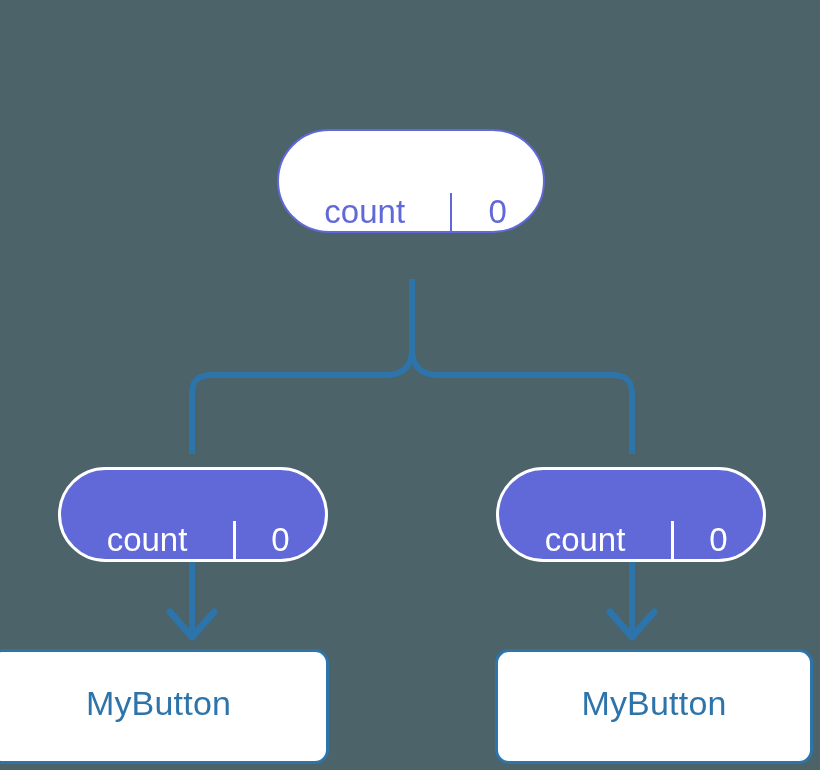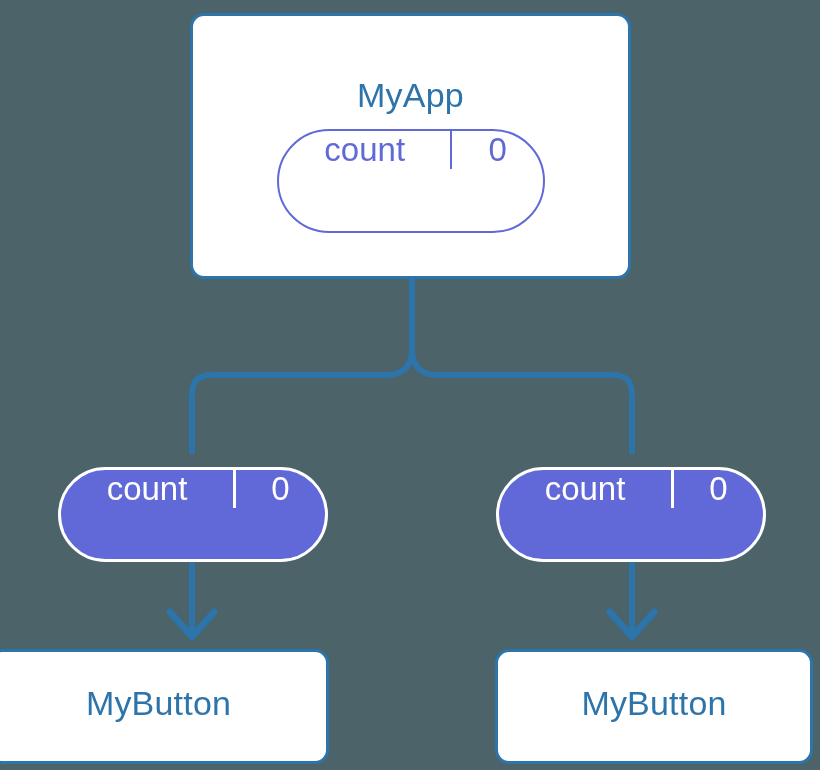--- a/index.html
+++ b/index.html
@@ -73,21 +73,21 @@
     height: 115px;
   }
   #button-box-right .component-title {
     top: 32px;
   }
 
   
   .state-pill {
     position: absolute;
     display: flex;
-    align-items: flex-start;
+    align-items: flex-end;
     box-sizing: border-box;
     border-radius: 999px;
     overflow: hidden;
   }
   .state-pill .pill-key,
   .state-pill .pill-value {
     display: flex;
     align-items: center;
     justify-content: center;
     font-size: 33px;
@@ -161,23 +161,20 @@
     <path d="M 412 349 C 412 369 400 375 386 375 L 213 375 C 197 375 192 381 192 395 L 192 454" fill="none" stroke="#2d74aa" stroke-width="6" stroke-linecap="butt"></path>
     <path d="M 412 349 C 412 369 424 375 438 375 L 611 375 C 627 375 632 381 632 395 L 632 454" fill="none" stroke="#2d74aa" stroke-width="6" stroke-linecap="butt"></path>
 
     <path d="M 192 562 L 192 633" fill="none" stroke="#2d74aa" stroke-width="6" stroke-linecap="butt"></path>
     <path d="M 170 612 L 192 637 L 214 612" fill="none" stroke="#2d74aa" stroke-width="7" stroke-linecap="round" stroke-linejoin="round"></path>
 
     <path d="M 632 562 L 632 633" fill="none" stroke="#2d74aa" stroke-width="6" stroke-linecap="butt"></path>
     <path d="M 610 612 L 632 637 L 654 612" fill="none" stroke="#2d74aa" stroke-width="7" stroke-linecap="round" stroke-linejoin="round"></path>
   </svg>
 
-  <div id="app-box" class="component-box">
-    <div class="component-title">MyApp</div>
-  </div>
 
   <div id="app-state-pill" class="state-pill pill-outline">
     <div class="pill-key">count</div>
     <div class="pill-value">0</div>
   </div>
 
   <div id="props-pill-left" class="state-pill pill-filled">
     <div class="pill-key">count</div>
     <div class="pill-value">0</div>
   </div>

